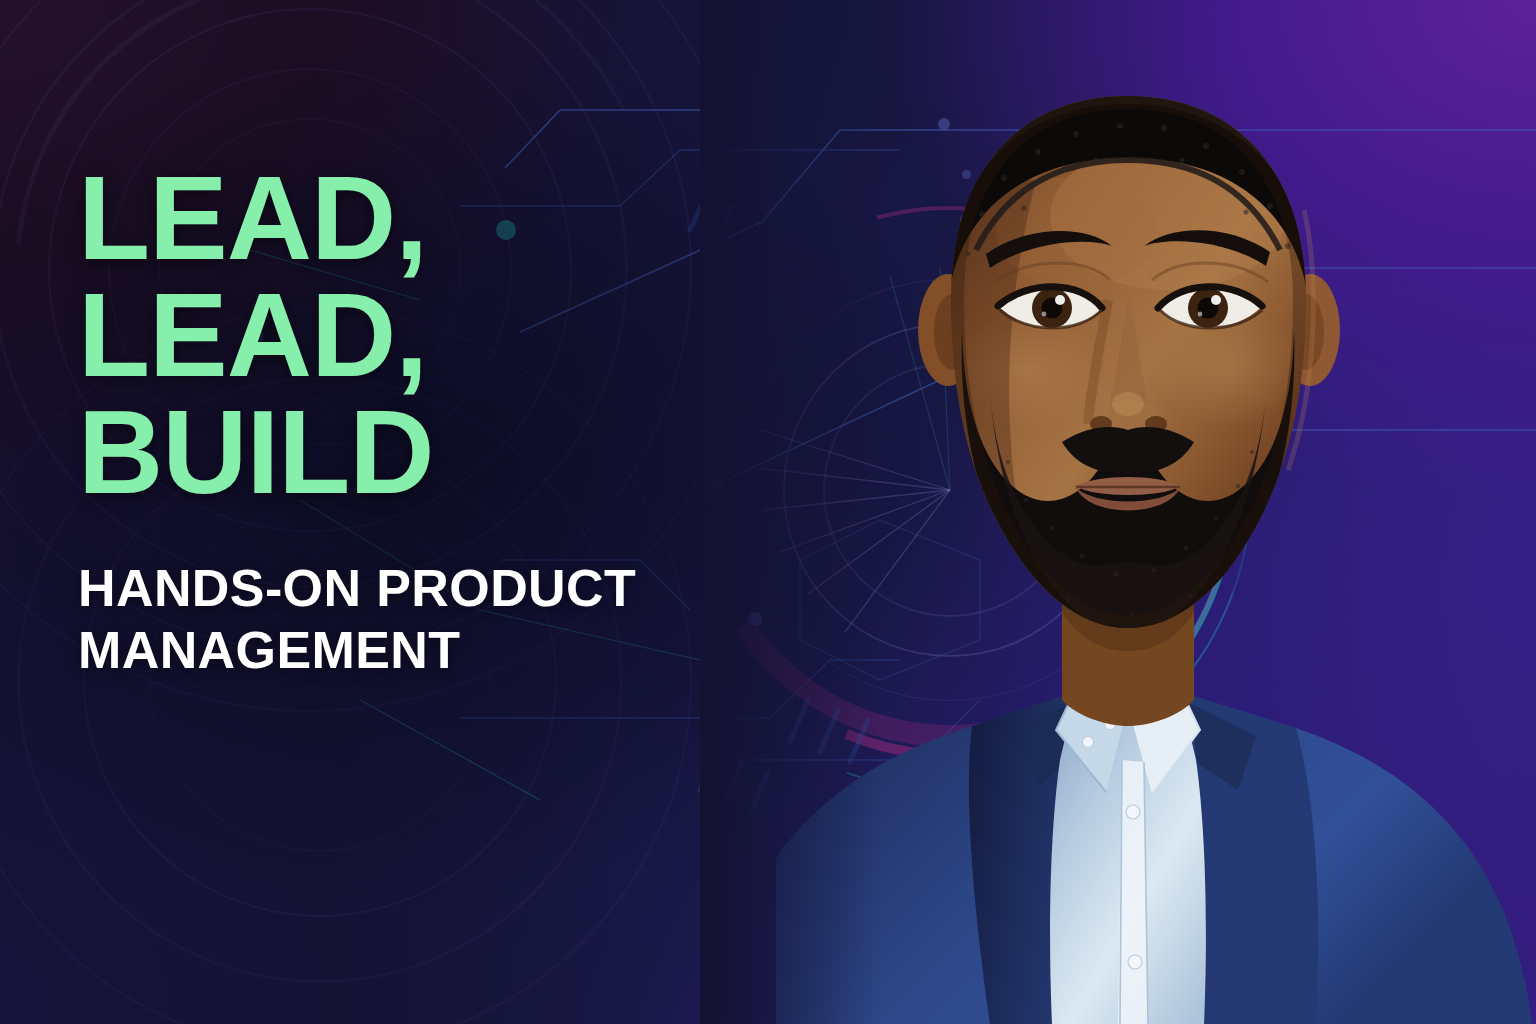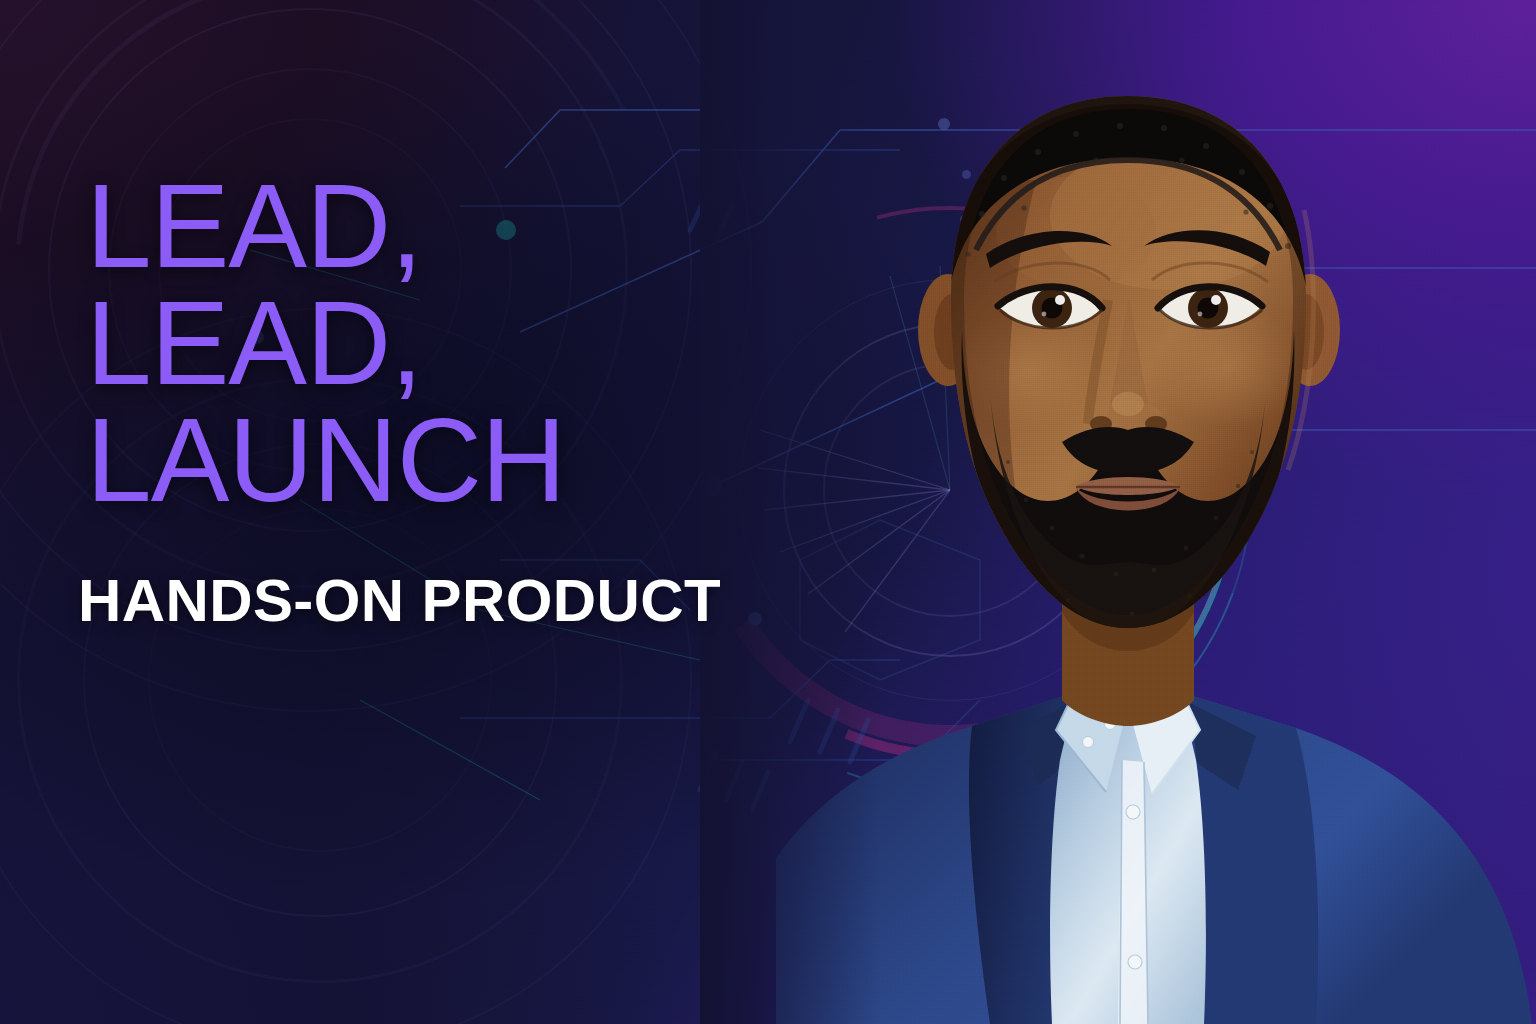--- a/index.html
+++ b/index.html
@@ -41,34 +41,34 @@
 
   
   .node{position:absolute;border-radius:50%;}
 
   
   #portrait{position:absolute;right:0;bottom:0;width:760px;height:1024px;}
 
   
   #textblock{position:absolute;left:78px;top:160px;width:700px;z-index:40;}
   #headline{
-    color:#8b5cf6;
+    color:#86efac;
     font-size:118px;
     line-height:0.99;
-    font-weight:normal;
+    font-weight:bold;
     letter-spacing:-1px;
-    margin:8px;
+    margin:0;
     text-shadow:0 3px 16px rgba(0,0,0,0.55);
     font-stretch:condensed;
   }
   #headline .hl{display:block;white-space:nowrap;}
   #subtitle{
     margin:48px 0 0 0;
     color:#ffffff;
-    font-size:60px;
+    font-size:52px;
     line-height:1.18;
     font-weight:bold;
     letter-spacing:0.4px;
     text-shadow:0 2px 12px rgba(0,0,0,0.5);
   }
   #subtitle .sl{display:block;white-space:nowrap;}
 
   .grain{position:absolute;inset:0;opacity:.055;mix-blend-mode:overlay;
     background-image:repeating-linear-gradient(0deg,rgba(255,255,255,.9) 0 1px,rgba(0,0,0,0) 1px 2px),
                      repeating-linear-gradient(90deg,rgba(255,255,255,.9) 0 1px,rgba(0,0,0,0) 1px 2px);}
@@ -392,21 +392,22 @@
     <path d="M528 210 C544 280 540 390 512 470" fill="none" stroke="#c08a55" stroke-width="5" opacity="0.22"></path>
   </svg>
 
   <div style="position:absolute;left:700px;top:0;width:180px;height:1024px;z-index:20;
               background:linear-gradient(90deg,rgba(19,18,50,1) 0%,rgba(21,20,58,0.55) 45%,rgba(25,22,70,0) 100%);"></div>
 
   <div id="textblock">
     <h1 id="headline">
       <span class="hl">LEAD,</span>
       <span class="hl">LEAD,</span>
-      <span class="hl">LAUNCH</span>
+      <span class="hl">BUILD</span>
     </h1>
     <p id="subtitle">
       <span class="sl">HANDS-ON PRODUCT</span>
+      <span class="sl">MANAGEMENT</span>
     </p>
   </div>
 
   <div class="grain"></div>
 </div>
 
 </body></html>

